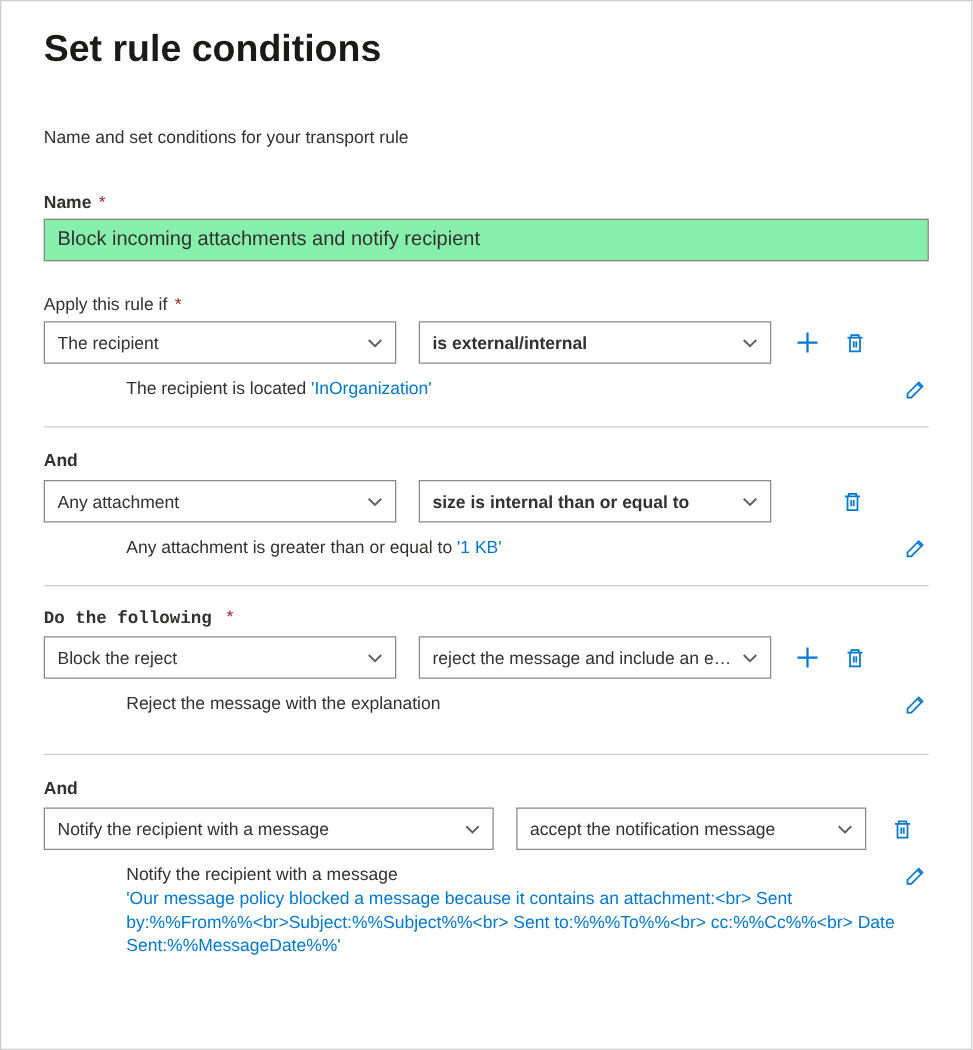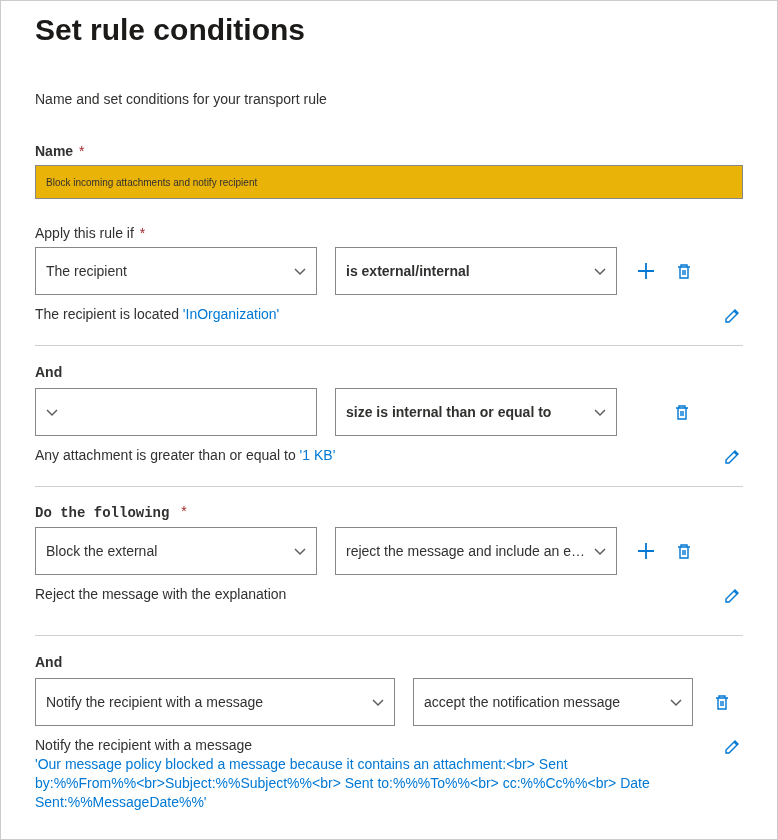--- a/index.html
+++ b/index.html
@@ -12,57 +12,57 @@
     width: 778px;
     height: 840px;
     border: 1px solid #ccc;
   }
   .panel {
     padding: 10px 34px 20px 34px;
   }
   h1.title {
     font-size: 30px;
     font-weight: 700;
-    margin: 2px 0 44px 0;
+    margin: 12px 0 44px 0;
     color: #1b1a19;
   }
   .subtitle {
     font-size: 14px;
     color: #323130;
     margin-bottom: 36px;
   }
   .field-label {
     font-size: 14px;
     font-weight: 600;
     color: #323130;
     margin-bottom: 6px;
   }
   .req { color:#a4262c; font-weight:400; padding-left:2px; }
   input.text-input {
     width: 100%;
     height: 34px;
     padding: 16px 10px;
     border: 1px solid #8a8886;
     font-family: inherit;
-    font-size: 10px;
+    font-size: 16px;
     color: #323130;
-    background:#eab308;
+    background:#86efac;
   }
   .row {
     display:flex;
     align-items:center;
     gap:18px;
     margin-bottom:10px;
   }
   .dropdown {
     position:relative;
     display:flex;
     align-items:center;
     justify-content:space-between;
-    height:48px;
+    height:34px;
     padding:11px 10px;
     border:1px solid #8a8886;
     background:#fff;
     cursor:pointer;
     font-size:14px;
     color:#323130;
     min-width:0;
   }
   .dropdown .dd-text {
     white-space: nowrap;
@@ -87,22 +87,21 @@
     color:#0078d4;
     flex:none;
   }
   .icon-btn svg { display:block; }
   .summary {
     font-size:14px;
     color:#323130;
     margin-top:0;
     display:flex;
     align-items:flex-start;
-    justify-content:space-between;
-    gap:12px;
+    justify-content:flex-end;
   }
   .summary .summary-text { flex:1; line-height:1.35; max-width:620px; }
   .summary .edit-col { flex:none; }
   .link { color:#0078d4; }
   .divider {
     border:none;
     border-top:1px solid #d2d0ce;
     margin: 18px 0 18px 0;
   }
   .section-gap { margin-top: 26px; }
@@ -187,20 +186,21 @@
         </span>
     </div>
   </div>
 
   <hr class="divider">
 
   
   <div class="and-label">And</div>
   <div class="row">
     <div class="dropdown dd-col1">
+      <span class="dd-text">Any attachment</span>
       <span class="chev">
           <svg width="12" height="10">
             <use href="#chev-down"></use>
           </svg>
         </span>
     </div>
     <div class="dropdown dd-col2">
       <span class="dd-text">size is internal than or equal to</span>
       <span class="chev">
           <svg width="12" height="10">
@@ -231,21 +231,21 @@
   </div>
 
   <hr class="divider">
 
   
   <div class="field-label" style="margin-top:4px;font-family:Liberation Mono, monospace;">
     <span style="font-weight:700">Do the following</span><span class="req"> *</span>
   </div>
   <div class="row">
     <div class="dropdown dd-col1">
-      <span class="dd-text">Block the external</span>
+      <span class="dd-text">Block the reject</span>
       <span class="chev">
           <svg width="12" height="10">
             <use href="#chev-down"></use>
           </svg>
         </span>
     </div>
     <div class="dropdown dd-col2b">
       <span class="dd-text">reject the message and include an exp...</span>
       <span class="chev">
           <svg width="12" height="10">

